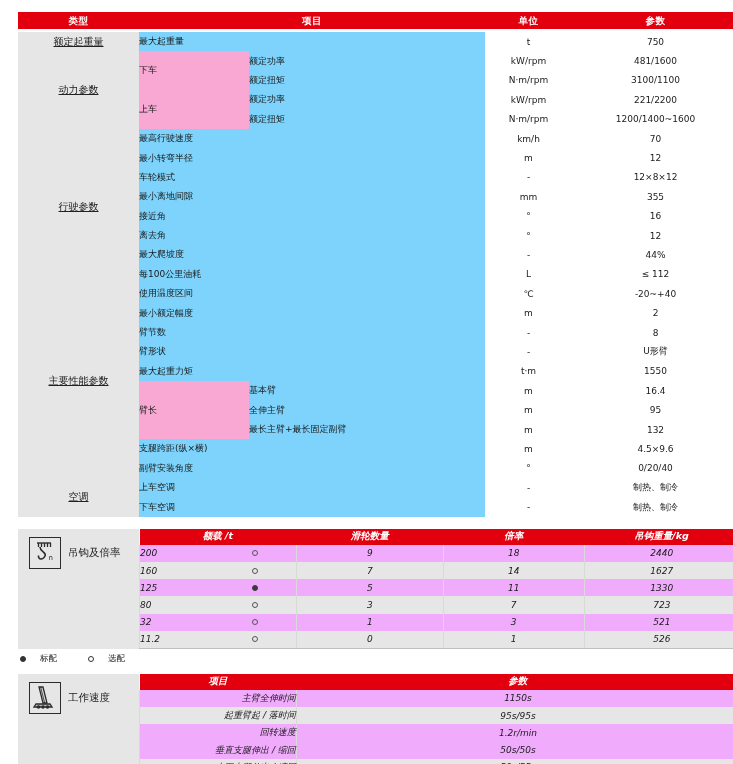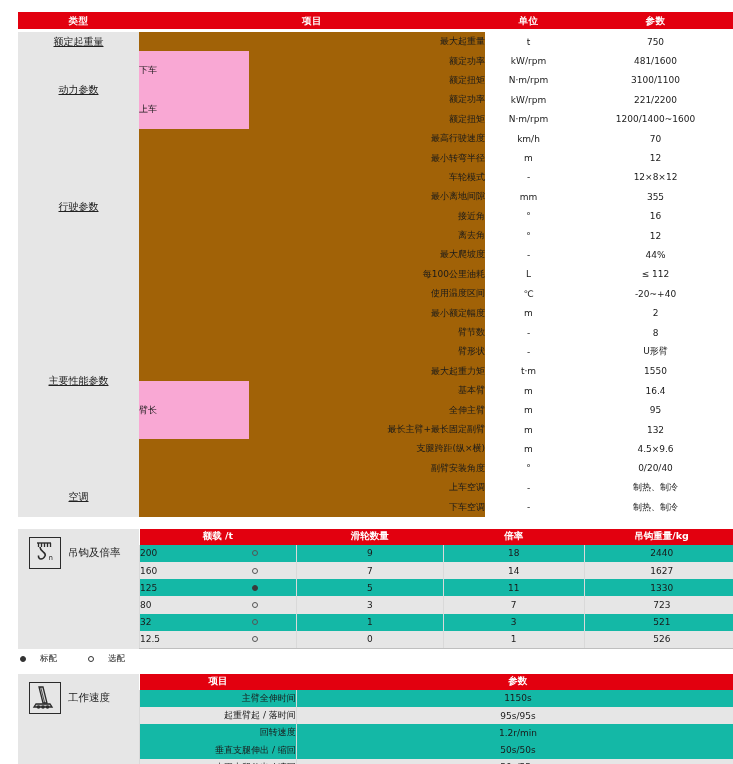--- a/index.html
+++ b/index.html
@@ -57,22 +57,22 @@
   }
   .sub {
     background: #f9a8d4;
     text-align: left;
     padding-left: 7px;
     font-size: 9px;
     border-bottom: 1px solid #D6D6D6;
     border-left: 1px solid #D6D6D6;
   }
   .item {
-    background: #a16207;
-    text-align: right;
+    background: #7dd3fc;
+    text-align: left;
     padding-left: 7px;
     font-size: 9px;
     border-bottom: 1px solid #D6D6D6;
     border-left: 1px solid #D6D6D6;
     margin-top: 44px;
   }
   .unit {
     background: #ffffff;
     text-align: center;
     font-size: 9px;
@@ -124,29 +124,30 @@
     border-collapse: collapse;
     table-layout: fixed;
   }
   .block-table td, .block-table th {
     padding: 0;
     border: none;
     height: 17.2px;
     font-size: 9px;
     text-align: center;
     vertical-align: middle;
+    font-style: italic;
   }
   .block-table thead th {
     background: #E2000F;
     color: #fff;
     font-weight: bold;
     font-size: 9.5px;
     height: 16px;
   }
-  .zebra-odd td { background: #14b8a6; margin-left: 16px; }
+  .zebra-odd td { background: #f0abfc; margin-left: 16px; }
   .zebra-even td { background: #E6E6E6; }
   .block-table td { border-left: 1px solid #D9D9D9; }
   .block-table td:first-child { border-left: 1px solid #D9D9D9; text-align: right; }
   .block-table tbody tr:last-child td { border-bottom: 1px solid #BFBFBF; }
 
   .load-cell {
     position: relative;
     text-align: left !important;
     padding-left: 13px;
   }
@@ -410,21 +411,21 @@
             <td>7</td>
             <td>723</td>
           </tr>
           <tr class="zebra-odd">
             <td class="load-cell"><span>32</span><span class="marker hollow"></span></td>
             <td>1</td>
             <td>3</td>
             <td>521</td>
           </tr>
           <tr class="zebra-even">
-            <td class="load-cell"><span>12.5</span><span class="marker hollow"></span></td>
+            <td class="load-cell"><span>11.2</span><span class="marker hollow"></span></td>
             <td>0</td>
             <td>1</td>
             <td>526</td>
           </tr>
         </tbody>
     </table>
   </div>
 
   <div class="legend">
     <span class="dot filled"></span>

